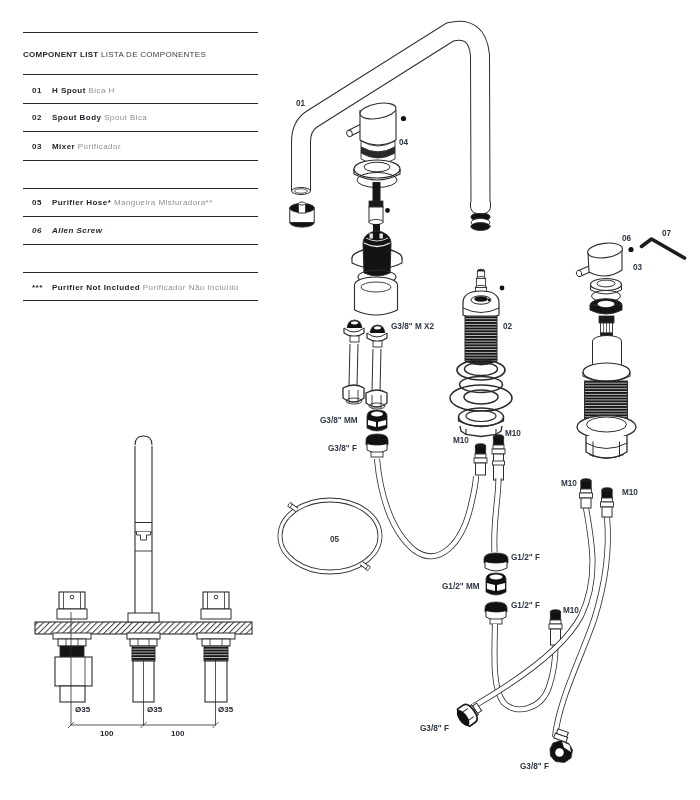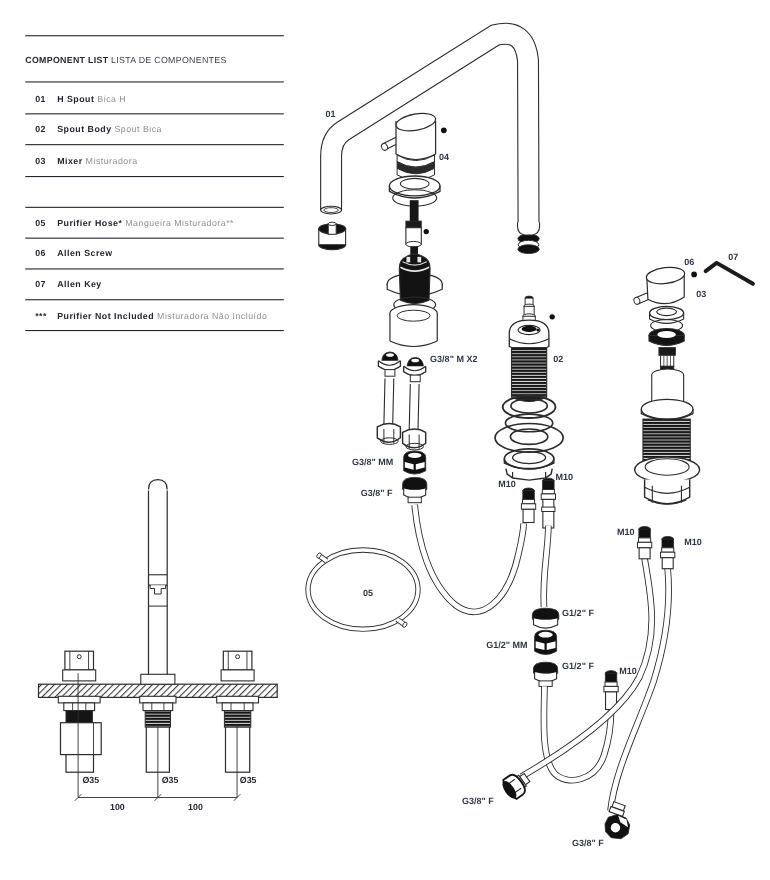--- a/index.html
+++ b/index.html
@@ -14,30 +14,29 @@
 </head>
 <body>
 <div id="page">
   <div class="ln" style="top:32px;"></div>
   <div class="hdr">COMPONENT LIST <span class="pt2">LISTA DE COMPONENTES</span></div>
   <div class="ln" style="top:74px;"></div>
   <div class="row" style="top:86px;"><span class="num">01</span>H Spout <span class="pt">Bica H</span></div>
   <div class="ln" style="top:103px;"></div>
   <div class="row" style="top:113px;"><span class="num">02</span>Spout Body <span class="pt">Spout Bica</span></div>
   <div class="ln" style="top:131px;"></div>
-  <div class="row" style="top:142px;"><span class="num">03</span>Mixer <span class="pt">Misturadora</span></div>
+  <div class="row" style="top:142px;"><span class="num">03</span>Mixer <span class="pt">Purificador</span></div>
   <div class="ln" style="top:160px;"></div>
   <div class="ln" style="top:188px;"></div>
   <div class="row" style="top:198px;"><span class="num">05</span>Purifier Hose* <span class="pt">Mangueira Misturadora**</span></div>
   <div class="ln" style="top:216px;"></div>
-  <div class="row" style="top:226px;"><span class="num">06</span>Allen Screw</div>
+  <div class="row" style="top:226px;font-style:italic;"><span class="num">06</span>Allen Screw</div>
   <div class="ln" style="top:244px;"></div>
-  <div class="row" style="top:254px;"><span class="num">07</span>Allen Key</div>
   <div class="ln" style="top:272px;"></div>
-  <div class="row" style="top:283px;"><span class="num">***</span>Purifier Not Included <span class="pt">Misturadora Não Incluído</span></div>
+  <div class="row" style="top:283px;"><span class="num">***</span>Purifier Not Included <span class="pt">Purificador Não Incluído</span></div>
   <div class="ln" style="top:300px;"></div>
 
   <svg id="art" width="700" height="800" viewBox="0 0 700 800" style="position:absolute;left:0;top:0;" fill="none" stroke="none">
   <defs>
     <pattern id="thread" width="4" height="2.8" patternUnits="userSpaceOnUse">
       <rect width="4" height="2.8" fill="#161616"></rect>
       <rect y="2" width="4" height="0.75" fill="#ececec"></rect>
     </pattern>
     <pattern id="hatch" width="4.2" height="4.2" patternUnits="userSpaceOnUse" patternTransform="rotate(45)">
       <rect width="4.2" height="4.2" fill="#fff"></rect>

